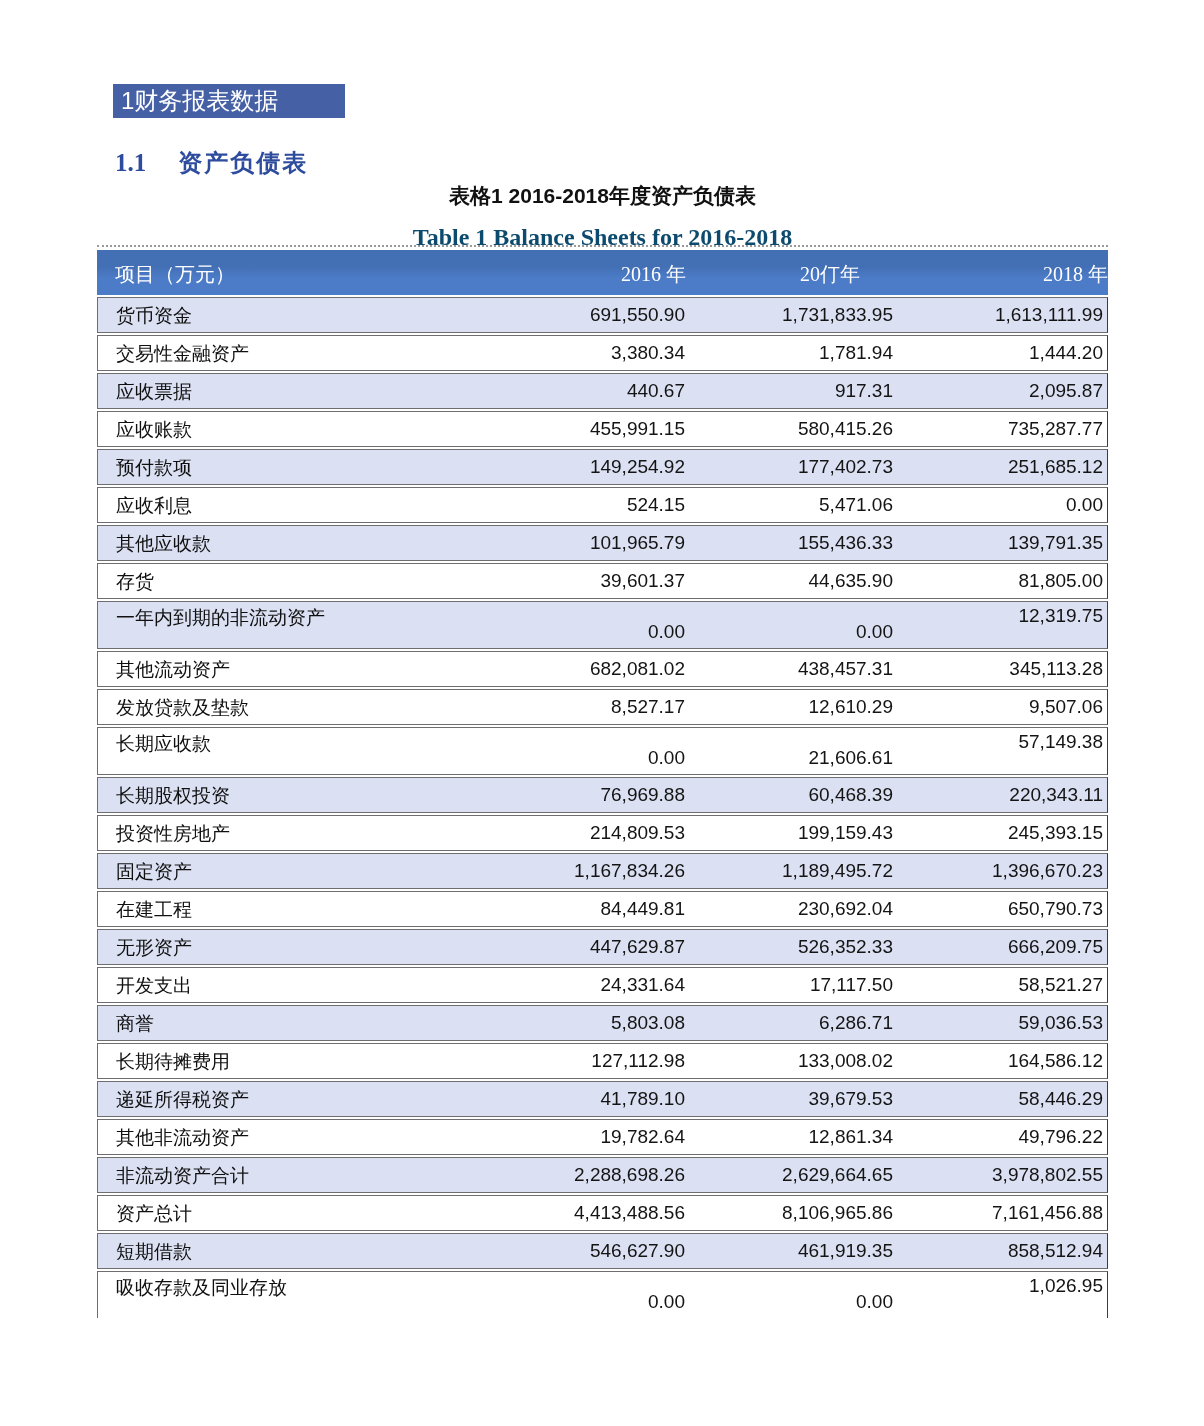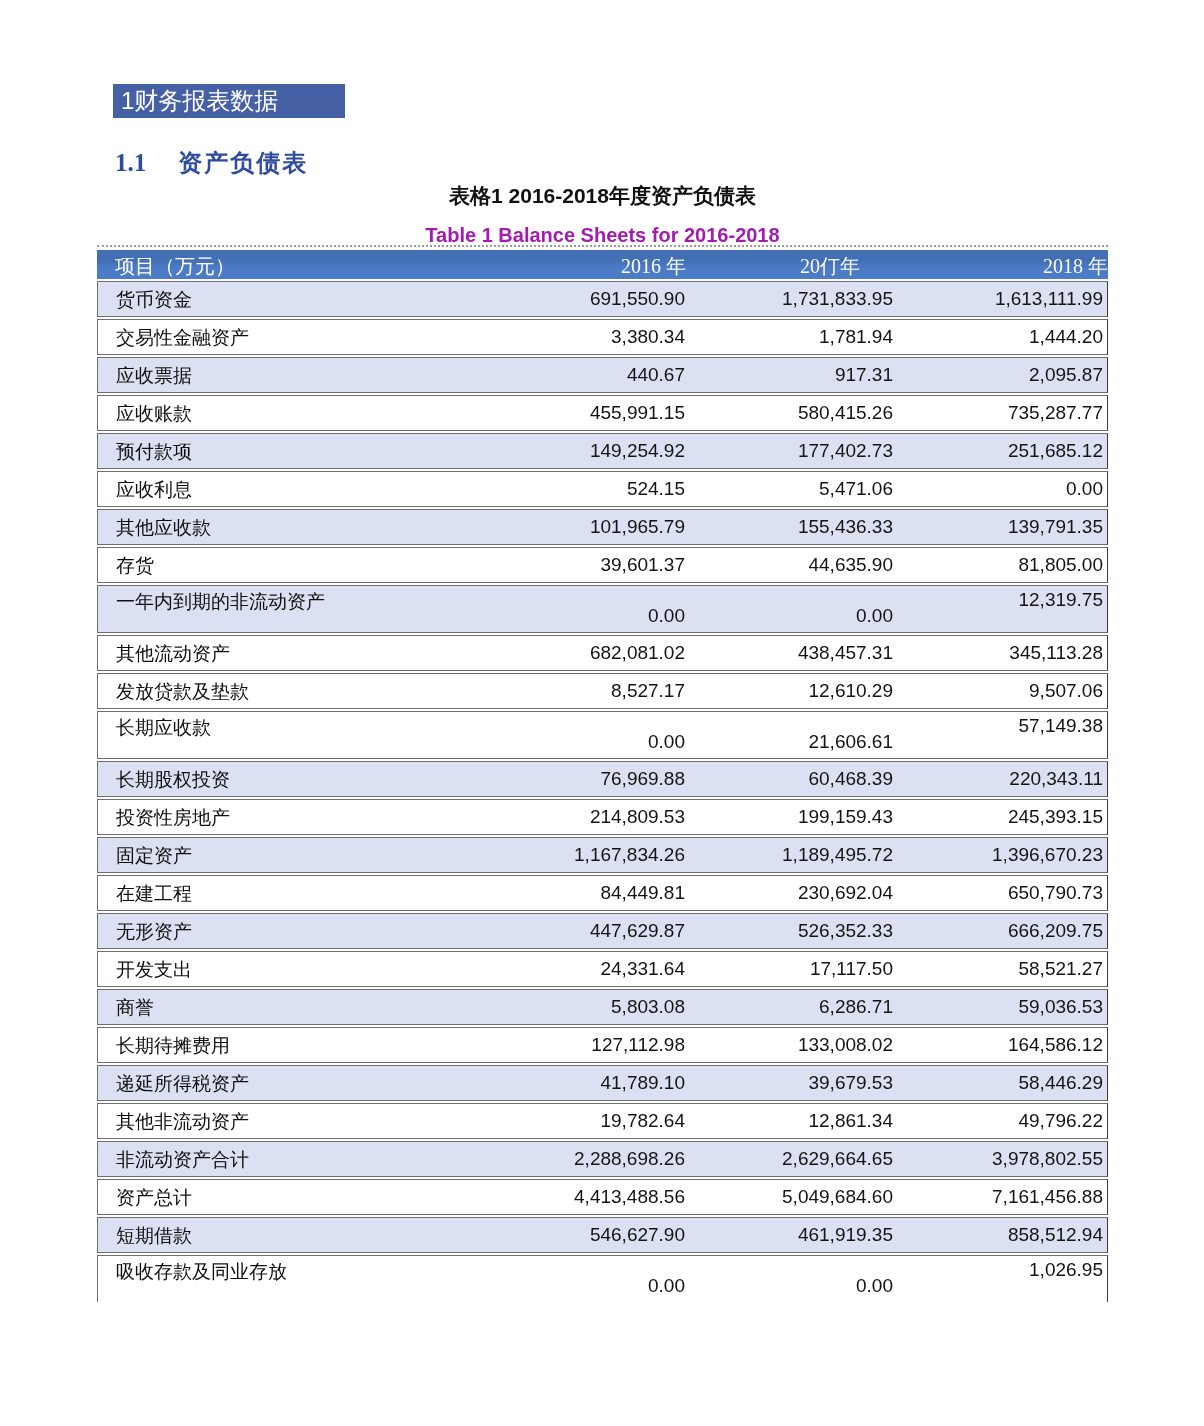--- a/index.html
+++ b/index.html
@@ -26,29 +26,29 @@
   }
   .subheading .txt{font-weight:bold;font-size:24px;letter-spacing:2px;}
 
   
   .caption-zh{
     position:absolute;left:97px;top:182px;width:1011px;text-align:center;
     font-weight:bold;font-size:21px;color:#111111;
   }
   .caption-en{
     position:absolute;left:97px;top:224px;width:1011px;text-align:center;
-    font-weight:bold;font-size:20px;color:#a21caf;
-    font-family:Liberation Sans, sans-serif;
+    font-weight:bold;font-size:24px;color:#0c4a6e;
+    font-family:Liberation Serif, serif;
   }
 
   
   .btable{position:absolute;left:97px;top:245px;width:1011px;}
   .dotted{border-top:2px dotted #9a9a9a;height:0;margin-bottom:3px;}
   .thead{
-    height:29px;
+    height:45px;
     background:linear-gradient(180deg,#4370B5 0%,#4370B5 38%,#4C7BC8 62%,#4C7BC8 100%);
     display:grid;grid-template-columns:1fr 208px 208px 208px;
     align-items:center;color:#ffffff;
     font-family:"Liberation Serif","DejaVu Serif",serif;font-size:20px;
     padding-top:3px;box-sizing:border-box;
   }
   .thead .hc0{padding-left:18px;text-align:left;}
   .thead .hc{text-align:right;}
   .thead .hc1{padding-right:6px;}
   .thead .hc2{padding-right:40px;}
@@ -236,21 +236,21 @@
         </div>
         <div class="trow shaded">
           <div class="cell lab">非流动资产合计</div>
           <div class="cell num v1">2,288,698.26</div>
           <div class="cell num v2">2,629,664.65</div>
           <div class="cell num v3">3,978,802.55</div>
         </div>
         <div class="trow">
           <div class="cell lab">资产总计</div>
           <div class="cell num v1">4,413,488.56</div>
-          <div class="cell num v2">5,049,684.60</div>
+          <div class="cell num v2">8,106,965.86</div>
           <div class="cell num v3">7,161,456.88</div>
         </div>
         <div class="trow shaded">
           <div class="cell lab">短期借款</div>
           <div class="cell num v1">546,627.90</div>
           <div class="cell num v2">461,919.35</div>
           <div class="cell num v3">858,512.94</div>
         </div>
         <div class="trow split">
           <div class="cell lab">吸收存款及同业存放</div>

